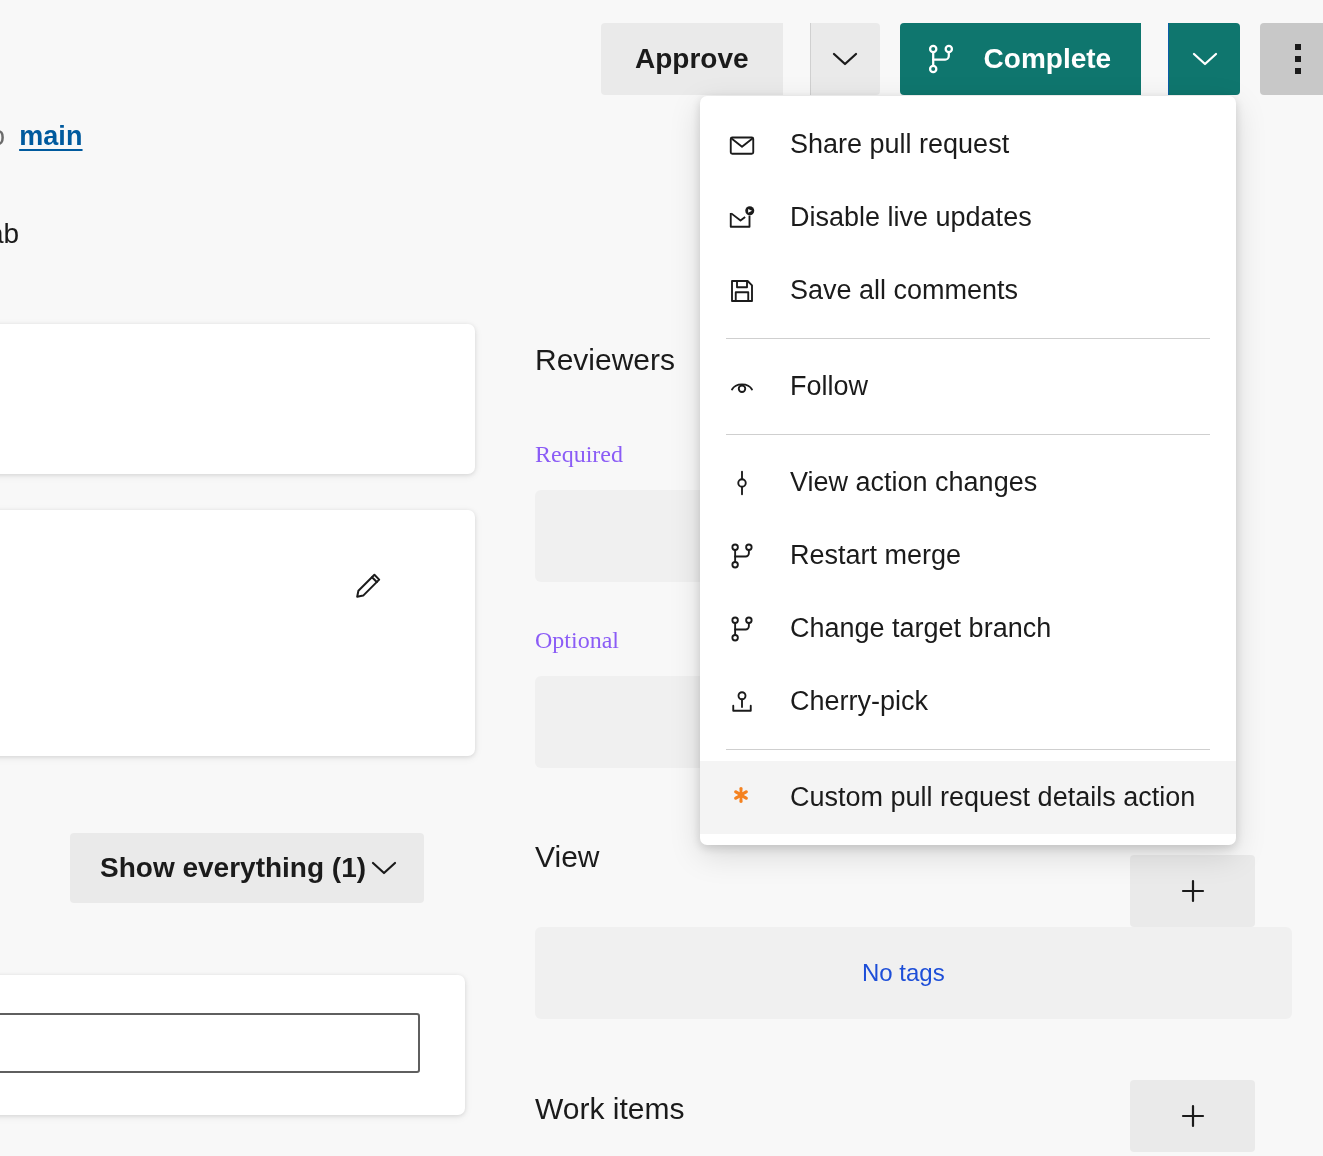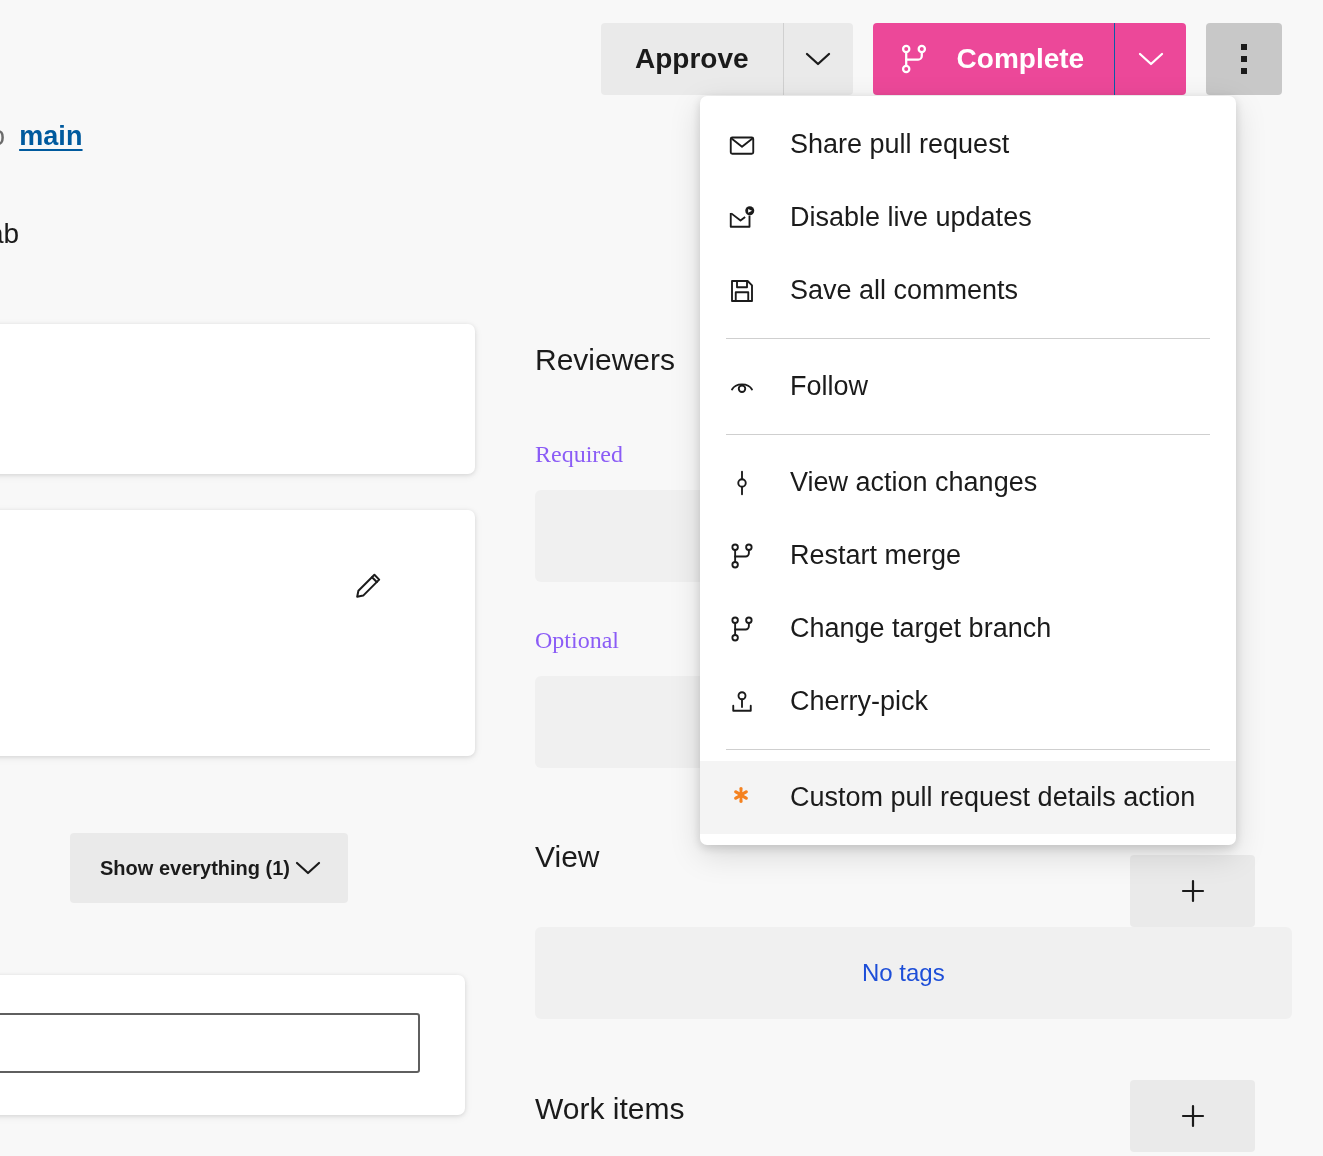--- a/index.html
+++ b/index.html
@@ -86,21 +86,21 @@
     top: 833px;
     height: 70px;
     padding: 0 26px 0 30px;
     background: #eaeaea;
     border: none;
     border-radius: 4px;
     display: flex;
     align-items: center;
     gap: 4px;
     font-family: "Liberation Sans", sans-serif;
-    font-size: 20px;
+    font-size: 28px;
     font-weight: 600;
     color: #1b1b1b;
     cursor: pointer;
   }
 
   
 
   .rail-heading {
     position: absolute;
     font-size: 30px;
@@ -161,31 +161,32 @@
     display: flex;
     align-items: stretch;
     gap: 20px;
     height: 72px;
   }
   .split-group {
     display: flex;
     align-items: stretch;
     border-radius: 4px;
     overflow: hidden;
+    gap: 27px;
   }
   .btn {
     border: none;
     font-family: "Liberation Sans", sans-serif;
     cursor: pointer;
     display: flex;
     align-items: center;
     justify-content: center;
   }
   .btn-secondary { background: #eaeaea; color: #1b1b1b; }
-  .btn-primary   { background: #ec4899; color: #ffffff; }
+  .btn-primary   { background: #0f766e; color: #ffffff; }
 
   .approve-main {
     padding: 0 34px;
     font-size: 28px;
     font-weight: 600;
   }
   .approve-caret {
     width: 70px;
     border-left: 1px solid #d0d0d0;
   }

